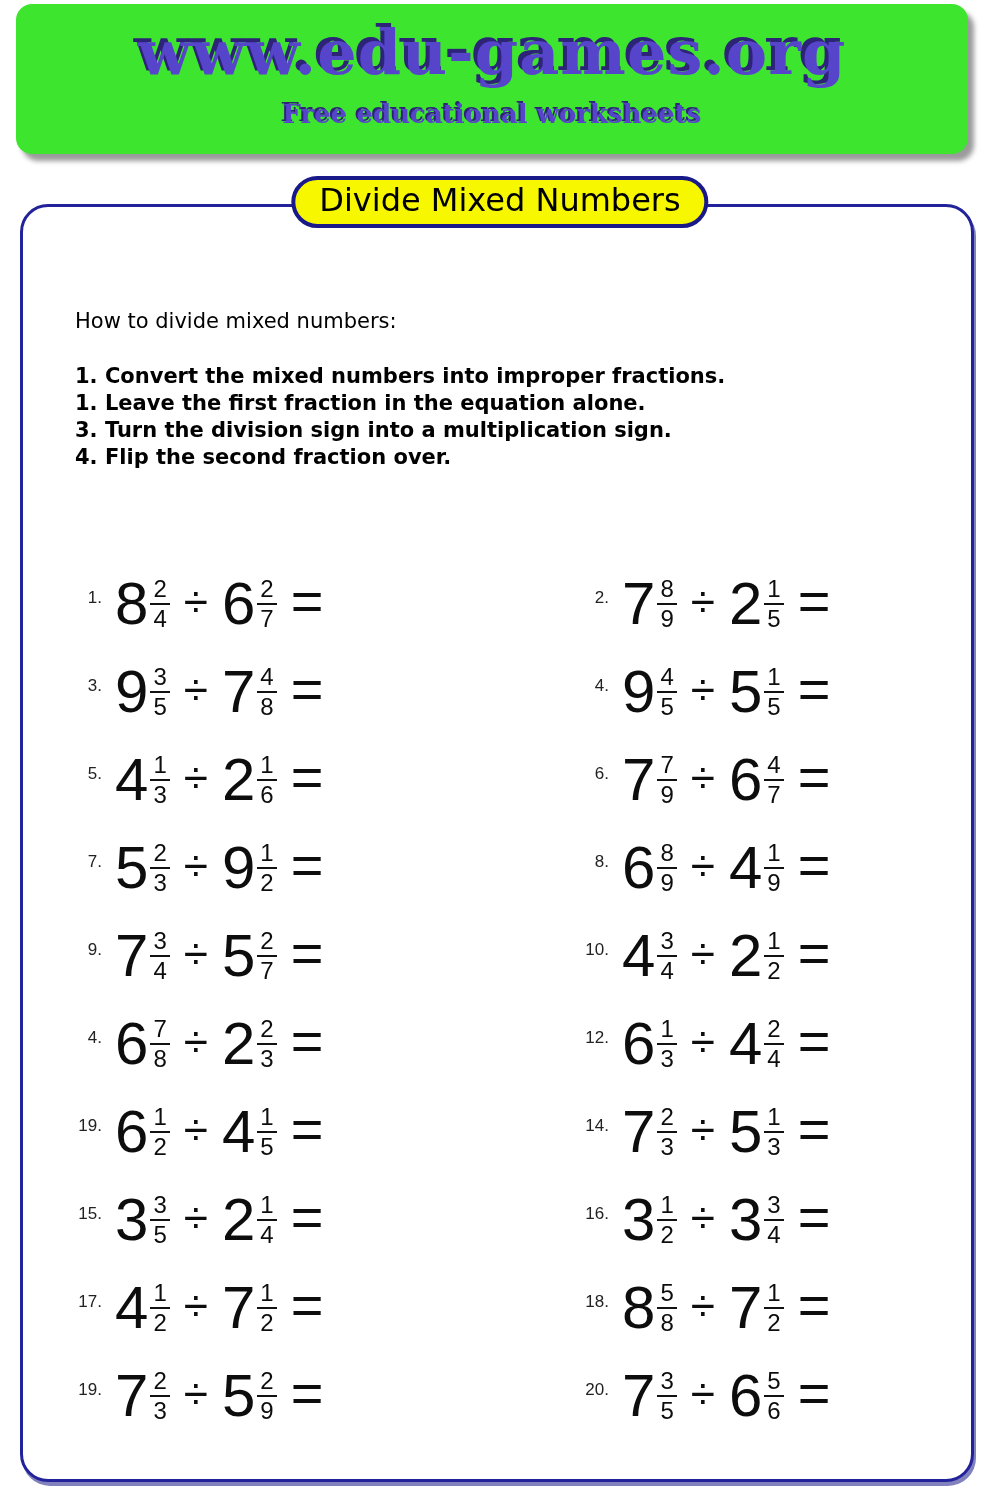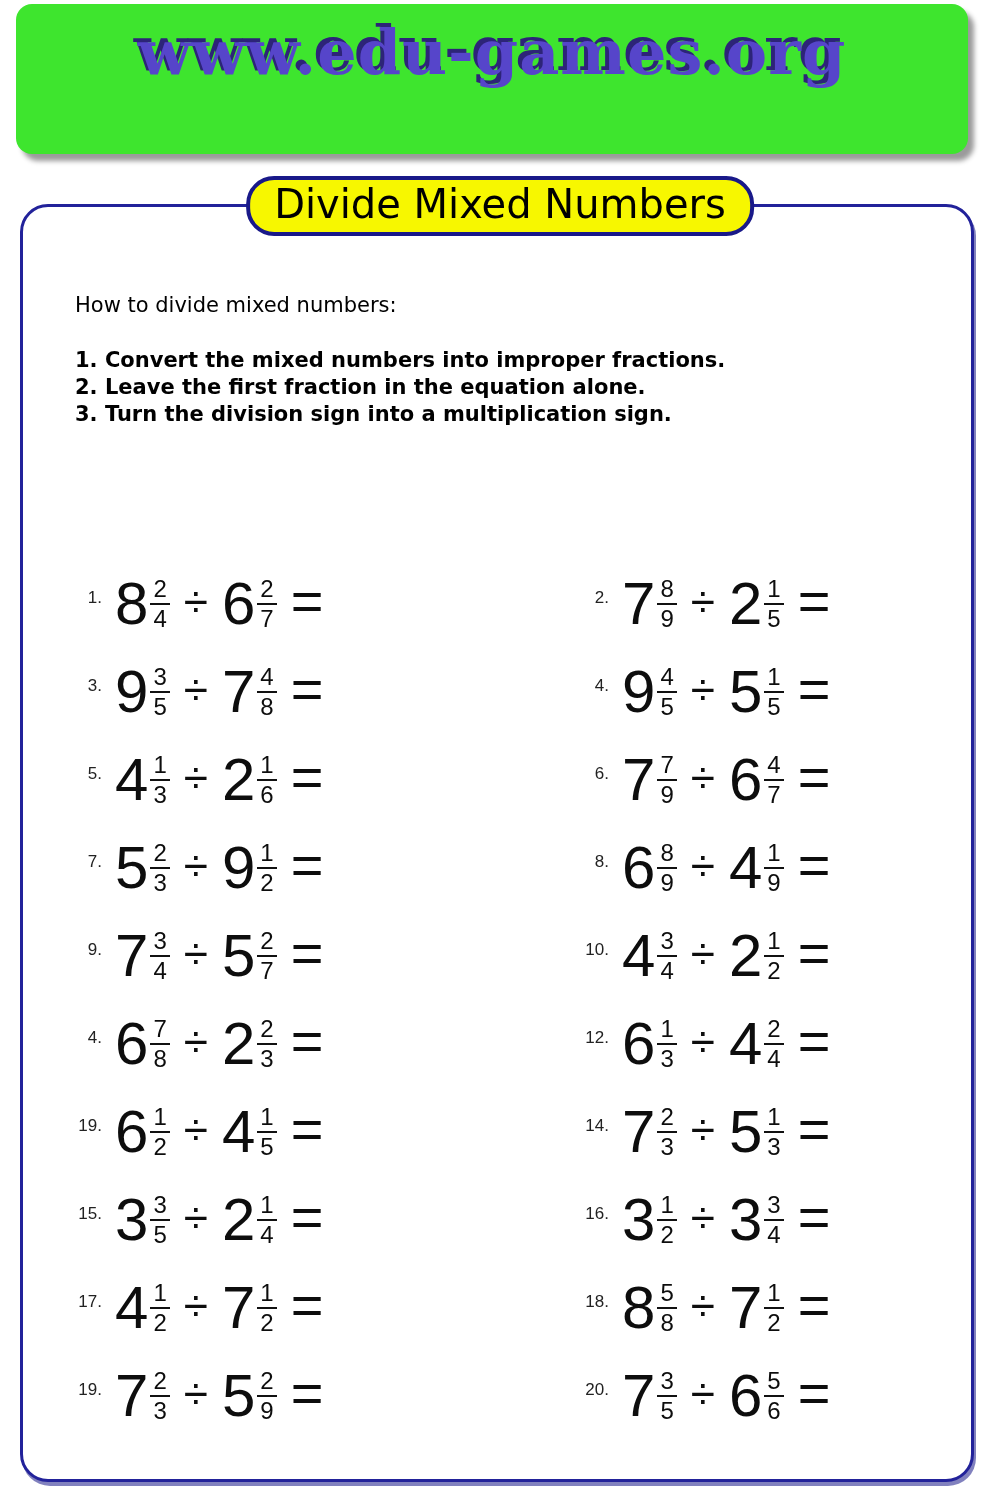--- a/index.html
+++ b/index.html
@@ -33,35 +33,35 @@
 
   
   .title-badge {
     position:absolute; left:50%; top:176px; transform:translateX(-50%);
     z-index:2;
     background:#F7F700;
     border:4px solid #191989;
     border-radius:28px;
     padding:1px 24px 5px 24px;
     font-family:"DejaVu Sans", sans-serif;
-    font-size:40px; color:#000000; white-space:nowrap;
+    font-size:32px; color:#000000; white-space:nowrap;
   }
 
   
   .content-box {
     position:absolute; left:20px; top:204px; width:954px; height:1278px;
     background:#ffffff;
     border:3px solid #22229A;
     border-radius:28px;
     box-shadow:2px 4px 0 rgba(25,25,137,0.55);
   }
 
   
   .instructions {
-    position:absolute; left:75px; top:292px;
+    position:absolute; left:75px; top:308px;
     font-family:"DejaVu Sans", sans-serif;
     font-size:21px; color:#000000; line-height:27px;
   }
   .instructions .heading { margin-bottom:28px; }
   .instructions .step { white-space:pre;font-weight:bold; }
 
   
   .problems { position:absolute; left:68px; top:560px; width:900px; }
   .pcol { position:absolute; top:0; width:440px; }
   .pcol-left { left:0; }
@@ -84,31 +84,33 @@
   .op-divide { font-size:44px; margin:0 14px; position:relative; top:-2px; }
   .op-equals { font-size:56px; margin-left:14px; line-height:1; position:relative; top:-3px; }
 </style>
 </head>
 <body>
 
 <div class="page">
 
   <div class="header-card">
     <div class="site-title">www.edu-games.org</div>
+    <div class="tagline">Free educational worksheets</div>
   </div>
 
   <div class="title-badge">Divide Mixed Numbers</div>
 
   <div class="content-box"></div>
 
   <div class="instructions">
     <div class="heading">How to divide mixed numbers:</div>
     <div class="step">1. Convert the mixed numbers into improper fractions.</div>
-    <div class="step">2. Leave the first fraction in the equation alone.</div>
+    <div class="step">1. Leave the first fraction in the equation alone.</div>
     <div class="step">3. Turn the division sign into a multiplication sign.</div>
+    <div class="step">4. Flip the second fraction over.</div>
   </div>
 
   <div class="problems">
     <div class="pcol pcol-left">
         <div class="problem">
     <span class="pnum">1.</span>
     <span class="expr">
       <span class="mixed">
         <span class="whole">8</span>
         <span class="frac">

